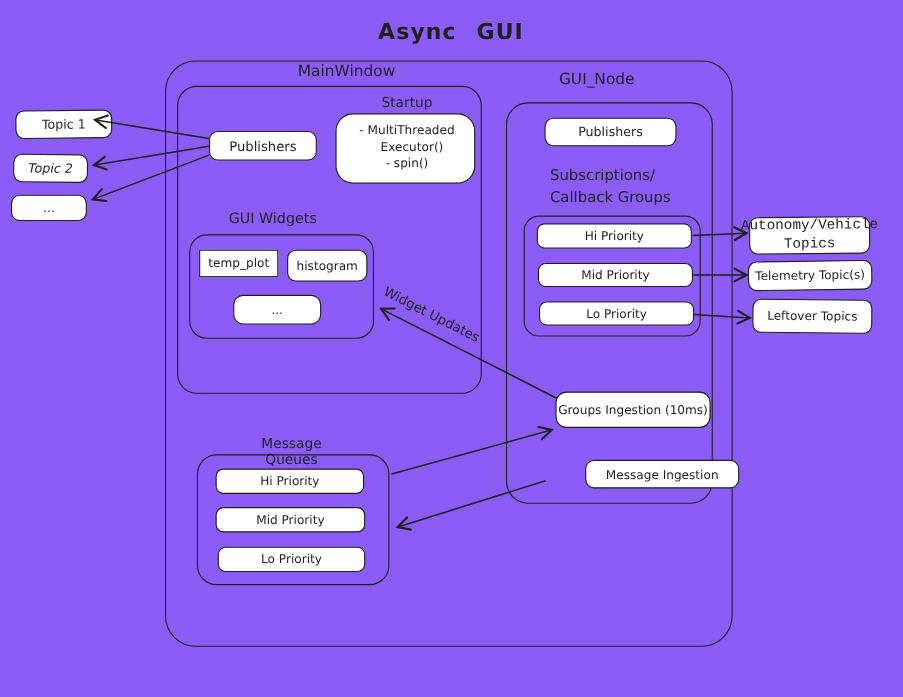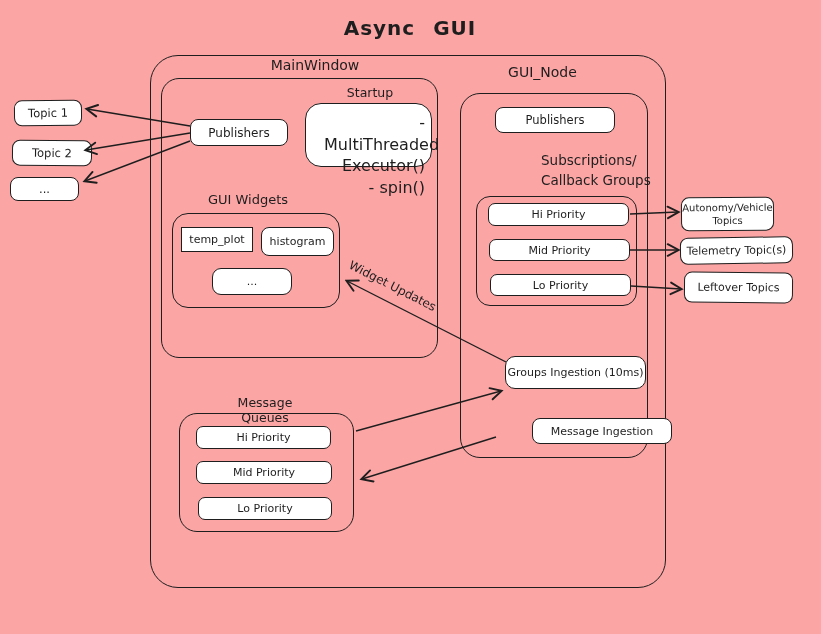--- a/index.html
+++ b/index.html
@@ -1,31 +1,31 @@
 <!DOCTYPE html>
 <html><head>
 <meta charset="utf-8">
 <style>
   html,body{margin:0;padding:0;background:#fff;}
   .canvas{
-    position:relative;width:821px;height:634px;background:#fca5a5;overflow:hidden;
+    position:relative;width:821px;height:634px;background:#8b5cf6;overflow:hidden;
     font-family:"DejaVu Sans",sans-serif;color:#1e1e1e;
   }
   .lbl{position:absolute;color:#1e1e1e;text-align:center;}
   .box{
     position:absolute;border:1.6px solid #1e1e1e;border-radius:10px;background:#ffffff;
     display:flex;align-items:center;justify-content:center;text-align:center;color:#1e1e1e;
     box-sizing:border-box;
   }
   .frame{background:transparent;}
   .title{font-size:20px;font-weight:bold;word-spacing:10px;letter-spacing:1px;}
   .pre{white-space:pre-line;}
   .startup-items{
-    position:absolute;left:315px;top:112px;width:110px;font-size:16px;line-height:1.35;
-    color:#1e1e1e;text-align:right;
+    position:absolute;left:315px;top:112px;width:110px;font-size:11px;line-height:1.35;
+    color:#1e1e1e;text-align:center;
   }
   .startup-items div{padding-left:9px;text-indent:-9px;}
   .edge-label{
     position:absolute;font-size:12px;color:#1e1e1e;transform-origin:left top;white-space:nowrap;
   }
   svg.arrows{position:absolute;left:0;top:0;pointer-events:none;}
 </style>
 </head>
 <body>
 
@@ -61,21 +61,21 @@
     <span>...</span>
   </div>
 
   <div class="lbl" style="left:495px;top:64px;width:95px;font-size:14px;">GUI_Node</div>
   <div class="box frame" style="left:460px;top:93px;width:188px;height:365px;border-radius:20px;"></div>
 
   <div class="box" style="left:495px;top:107px;width:120px;height:26px;border-radius:8px;font-size:11.5px;">
     <span>Publishers</span>
   </div>
 
-  <div class="lbl pre" style="left:500px;top:151px;width:140px;font-size:13.5px;line-height:1.45;text-align:left;margin-left:41px;">Subscriptions/
+  <div class="lbl pre" style="left:500px;top:151px;width:140px;font-size:13.5px;line-height:1.45;text-align:left;">Subscriptions/
 Callback Groups</div>
 
   <div class="box frame" style="left:476px;top:196px;width:161px;height:110px;border-radius:14px;"></div>
   <div class="box" style="left:488px;top:203px;width:141px;height:23px;border-radius:7px;font-size:11px;">
     <span>Hi Priority</span>
   </div>
   <div class="box" style="left:489px;top:239px;width:141px;height:22px;border-radius:7px;font-size:11px;">
     <span>Mid Priority</span>
   </div>
   <div class="box" style="left:490px;top:274px;width:141px;height:22px;border-radius:7px;font-size:11px;">
@@ -94,31 +94,31 @@
   <div class="box" style="left:196px;top:426px;width:135px;height:23px;border-radius:7px;font-size:11px;">
     <span>Hi Priority</span>
   </div>
   <div class="box" style="left:196px;top:461px;width:136px;height:23px;border-radius:7px;font-size:11px;">
     <span>Mid Priority</span>
   </div>
   <div class="box" style="left:198px;top:497px;width:134px;height:23px;border-radius:7px;font-size:11px;">
     <span>Lo Priority</span>
   </div>
 
-  <div class="box" style="left:14px;top:100px;width:68px;height:26px;border-radius:8px;font-size:11.5px;transform:rotate(-0.6deg);">
+  <div class="box" style="left:14px;top:100px;width:88px;height:26px;border-radius:8px;font-size:11.5px;transform:rotate(-0.6deg);">
     <span>Topic 1</span>
   </div>
-  <div class="box" style="left:12px;top:140px;width:80px;height:26px;border-radius:8px;font-size:11.5px;transform:rotate(0.6deg);">
+  <div class="box" style="left:12px;top:140px;width:68px;height:26px;border-radius:8px;font-size:11.5px;transform:rotate(0.6deg);font-style:italic;">
     <span>Topic 2</span>
   </div>
   <div class="box" style="left:10px;top:177px;width:69px;height:24px;border-radius:8px;font-size:11.5px;">
     <span>...</span>
   </div>
 
-  <div class="box" style="left:681px;top:197px;width:93px;height:34px;border-radius:8px;font-size:10px;line-height:1.3;transform:rotate(-0.5deg);">
+  <div class="box" style="left:681px;top:197px;width:110px;height:34px;border-radius:8px;font-size:13px;line-height:1.3;transform:rotate(-0.5deg);font-family:Liberation Mono, monospace;">
     <span>Autonomy/Vehicle Topics</span>
   </div>
   <div class="box" style="left:680px;top:237px;width:113px;height:27px;border-radius:8px;font-size:11px;transform:rotate(-0.8deg);">
     <span>Telemetry Topic(s)</span>
   </div>
   <div class="box" style="left:684px;top:272px;width:109px;height:31px;border-radius:8px;font-size:11px;transform:rotate(0.5deg);">
     <span>Leftover Topics</span>
   </div>
 
   <div class="edge-label" style="left:353px;top:258px;transform:rotate(27deg);">Widget Updates</div>

